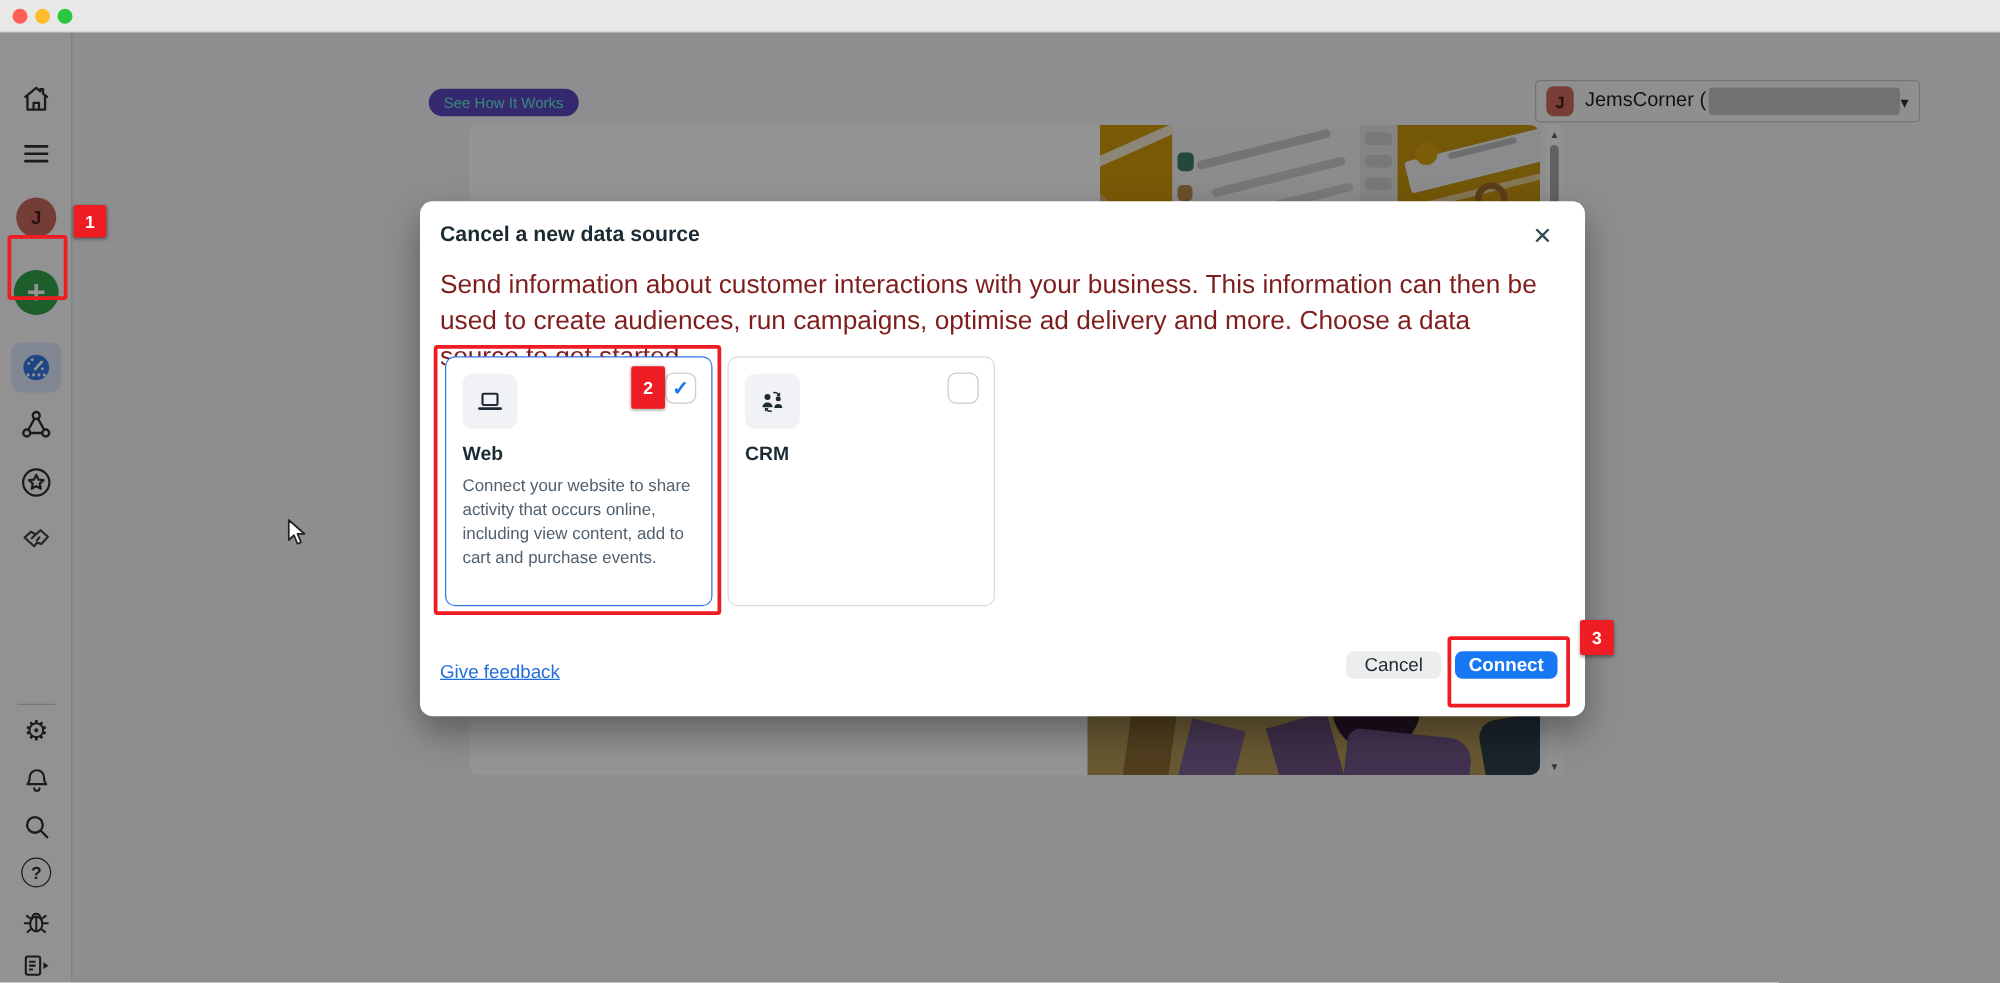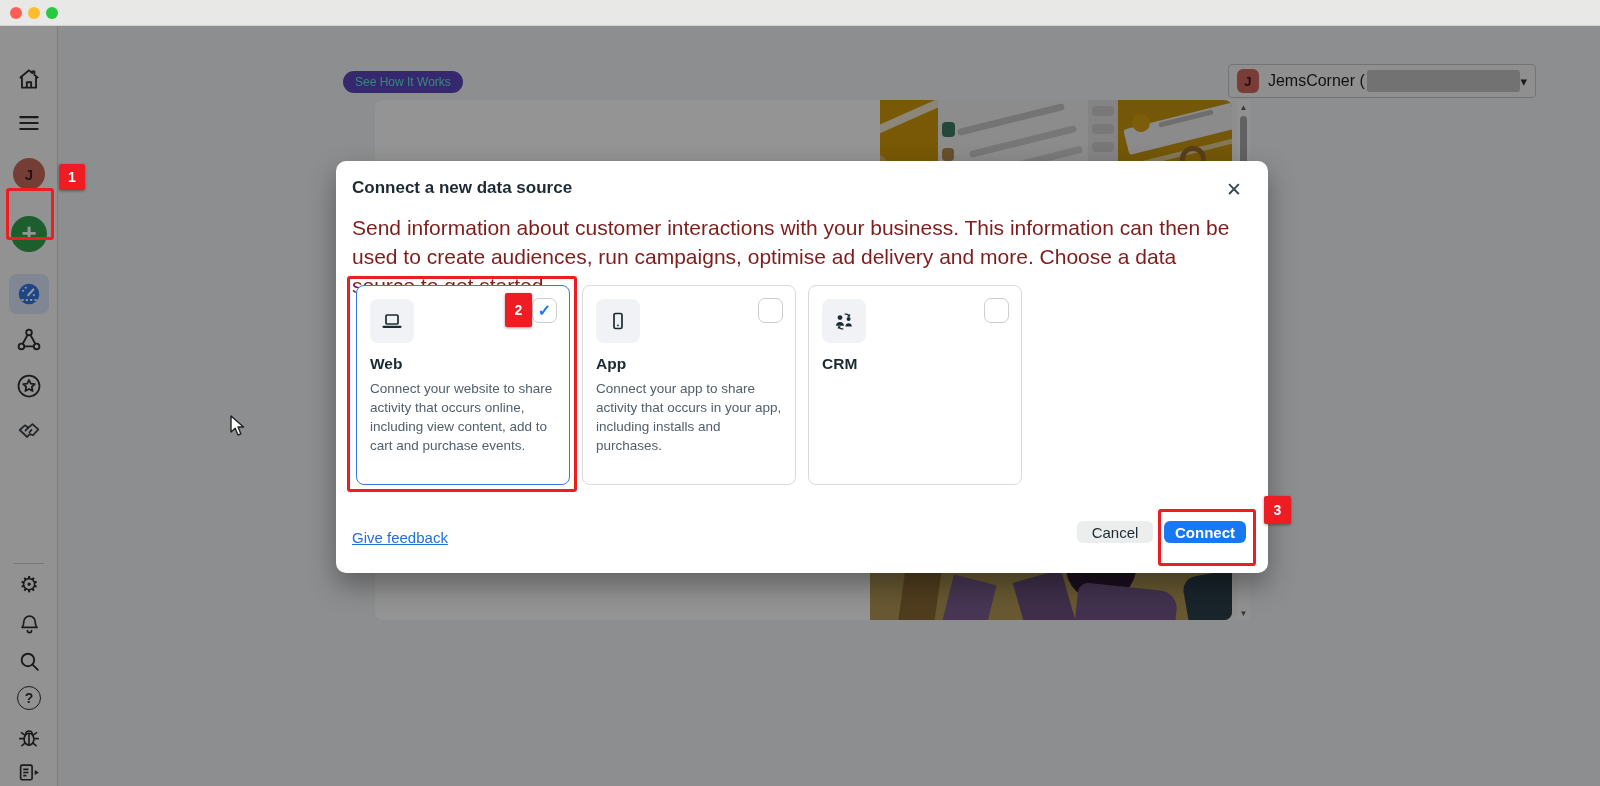--- a/index.html
+++ b/index.html
@@ -228,51 +228,40 @@
     <div class="scrollbar">
       <div class="scroll-arrow" style="top:0;">▲</div>
       <div class="scroll-thumb"></div>
       <div class="scroll-arrow" style="bottom:0;">▼</div>
     </div>
   </div>
 
   <div class="overlay"></div>
 
   <div class="modal">
-    <div class="modal-title">Connect a new data source</div>
+    <div class="modal-title">Cancel a new data source</div>
     <div class="modal-close">✕</div>
     <div class="modal-desc">Send information about customer interactions with your business. This information can then be used to create audiences, run campaigns, optimise ad delivery and more. Choose a data source to get started.</div>
 
     <div class="cards">
 
       <div class="dcard selected">
         <div class="dcard-icon-tile">
           <svg width="24" height="24" viewBox="0 0 24 24" fill="none" stroke="#1c2b33" stroke-width="1.7">
               <rect x="6" y="6" width="12" height="9" rx="1"></rect>
               <path d="M3.5 17.8 h17" stroke-width="2.2" stroke-linecap="round"></path>
             </svg>
         </div>
         <div class="dcard-check">
             <span>✓</span>
           </div>
         <div class="dcard-title">Web</div>
         <div class="dcard-desc">Connect your website to share activity that occurs online, including view content, add to cart and purchase events.</div>
       </div>
 
-      <div class="dcard">
-        <div class="dcard-icon-tile">
-          <svg width="24" height="24" viewBox="0 0 24 24" fill="none" stroke="#1c2b33" stroke-width="1.7">
-              <rect x="8" y="4.5" width="8" height="15" rx="1.6"></rect>
-              <circle cx="12" cy="16.4" r="0.9" fill="#1c2b33" stroke="none"></circle>
-            </svg>
-        </div>
-        <div class="dcard-check"></div>
-        <div class="dcard-title">App</div>
-        <div class="dcard-desc">Connect your app to share activity that occurs in your app, including installs and purchases.</div>
-      </div>
 
 
       <div class="dcard">
         <div class="dcard-icon-tile">
           <svg width="24" height="24" viewBox="0 0 24 24" fill="#1c2b33">
               <circle cx="8" cy="8.6" r="2.4"></circle>
               <path d="M4 16.8 c0-2.4 1.8-3.9 4-3.9 s4 1.5 4 3.9 z"></path>
               <circle cx="16.6" cy="10" r="2"></circle>
               <path d="M13.4 17.4 c0-2 1.4-3.2 3.2-3.2 s3.2 1.2 3.2 3.2 z"></path>
               <path d="M12.5 4.6 a5 5 0 0 1 4.6 1.1 l1-1 v3 h-3 l1-1 a3.6 3.6 0 0 0-3.3-.9 z"></path>

